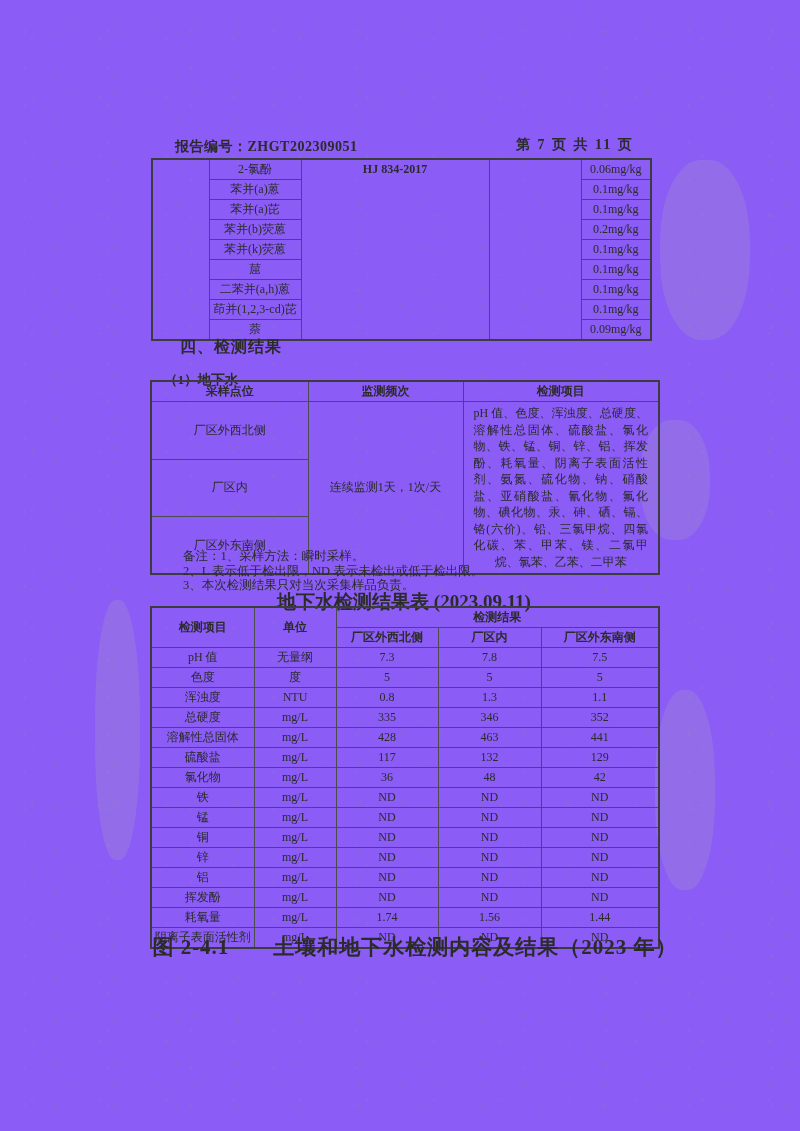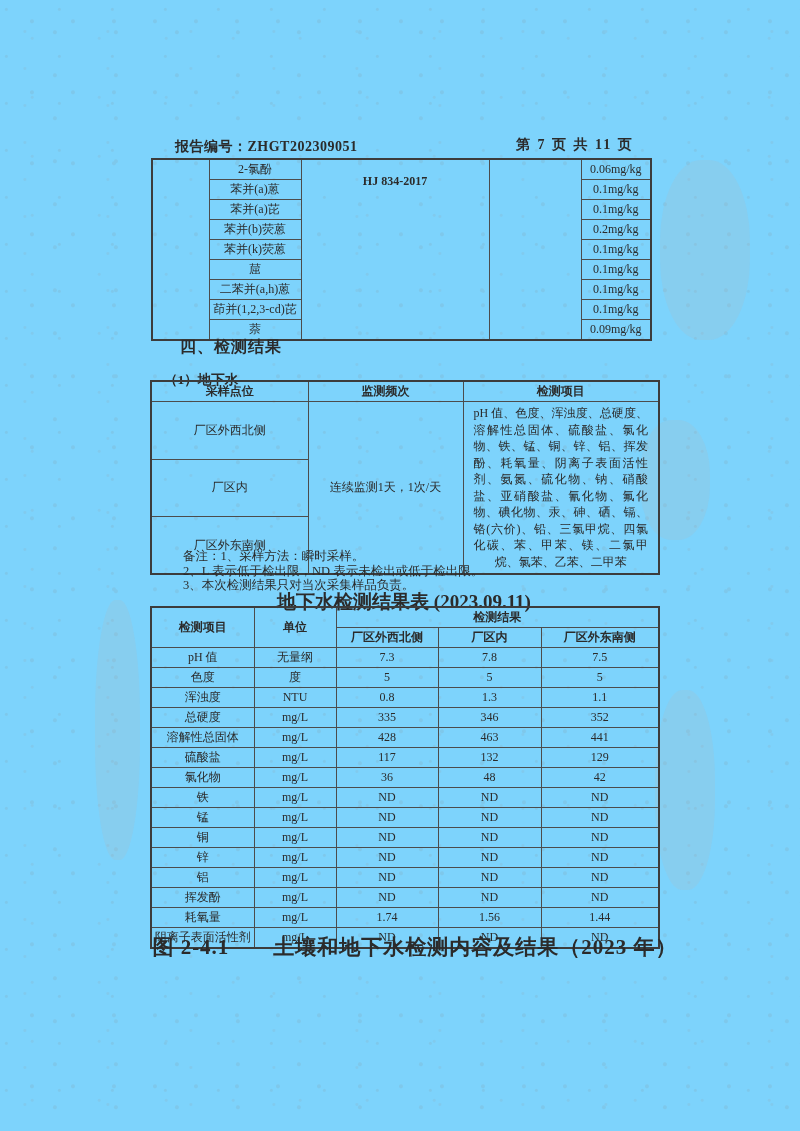--- a/index.html
+++ b/index.html
@@ -1,20 +1,20 @@
 <!DOCTYPE html>
 <html><head>
 <meta charset="utf-8">
 <style>
   * { margin:0; padding:0; box-sizing:border-box; }
   html,body { background:#ffffff; }
   .page {
     position:relative;
     width:800px; height:1131px;
-    background:#7dd3fc;
+    background:#8b5cf6;
     font-family:"Liberation Serif", serif;
     color:#2b2b2b;
     overflow:hidden;
   }
   
   .noise {
     position:absolute; pointer-events:none; opacity:.14;
     background:
       radial-gradient(circle at 12% 20%, #8a8a8a 1px, transparent 2px),
       radial-gradient(circle at 48% 65%, #9a9a9a 1px, transparent 2px),
@@ -27,21 +27,21 @@
   .blob { position:absolute; background:#b8b8b8; opacity:.18; border-radius:45%; pointer-events:none; }
 
   .hdr-left  { position:absolute; left:175px; top:138px; font-size:14px; font-weight:bold; letter-spacing:.5px; }
   .hdr-right { position:absolute; left:516px; top:136px; font-size:14px; font-weight:bold; letter-spacing:2px; }
 
   table { border-collapse:collapse; table-layout:fixed; }
   td { border:1px solid #4c4c4c; font-size:12px; text-align:center; vertical-align:middle; padding:1px 2px; overflow:hidden; }
 
   .soil { position:absolute; left:151px; top:158px; width:499px; border:2px solid #3c3c3c; }
   .soil td { height:17px; }
-  .soil td.method { vertical-align:top; padding-top:14px; font-weight:bold; }
+  .soil td.method { vertical-align:top; padding-top:2px; font-weight:bold; }
   .soil td.blank { background:transparent; }
 
   .sec-title { position:absolute; left:180px; top:337px; font-size:16px; font-weight:bold; letter-spacing:1px; }
   .sub-title { position:absolute; left:164px; top:371px; font-size:13.5px; font-weight:bold; }
 
   .samp { position:absolute; left:150px; top:380px; width:508px; border:2px solid #3c3c3c; }
   .samp td.hd { height:17px; font-weight:bold; }
   .samp td.pt { height:48px; }
   .samp td.items {
     font-size:12px; line-height:16.5px; text-align:justify; text-align-last:center;

